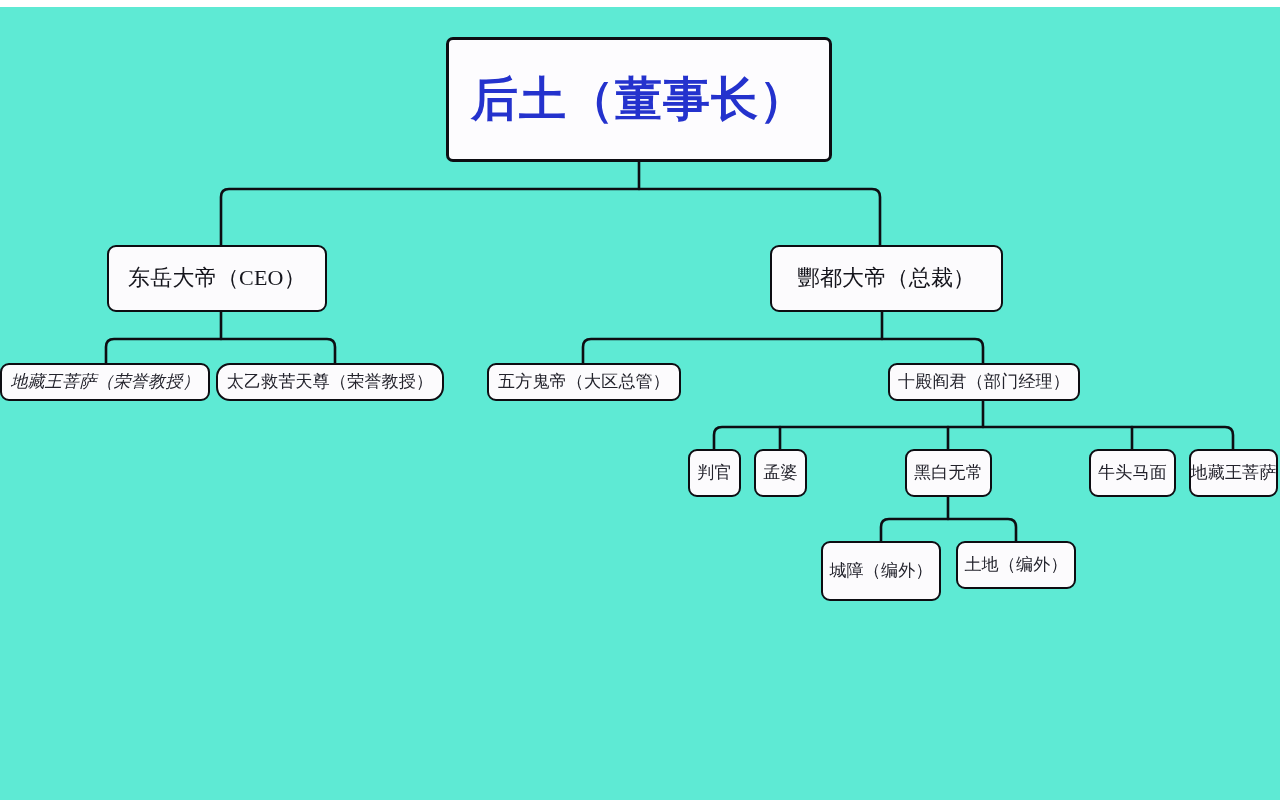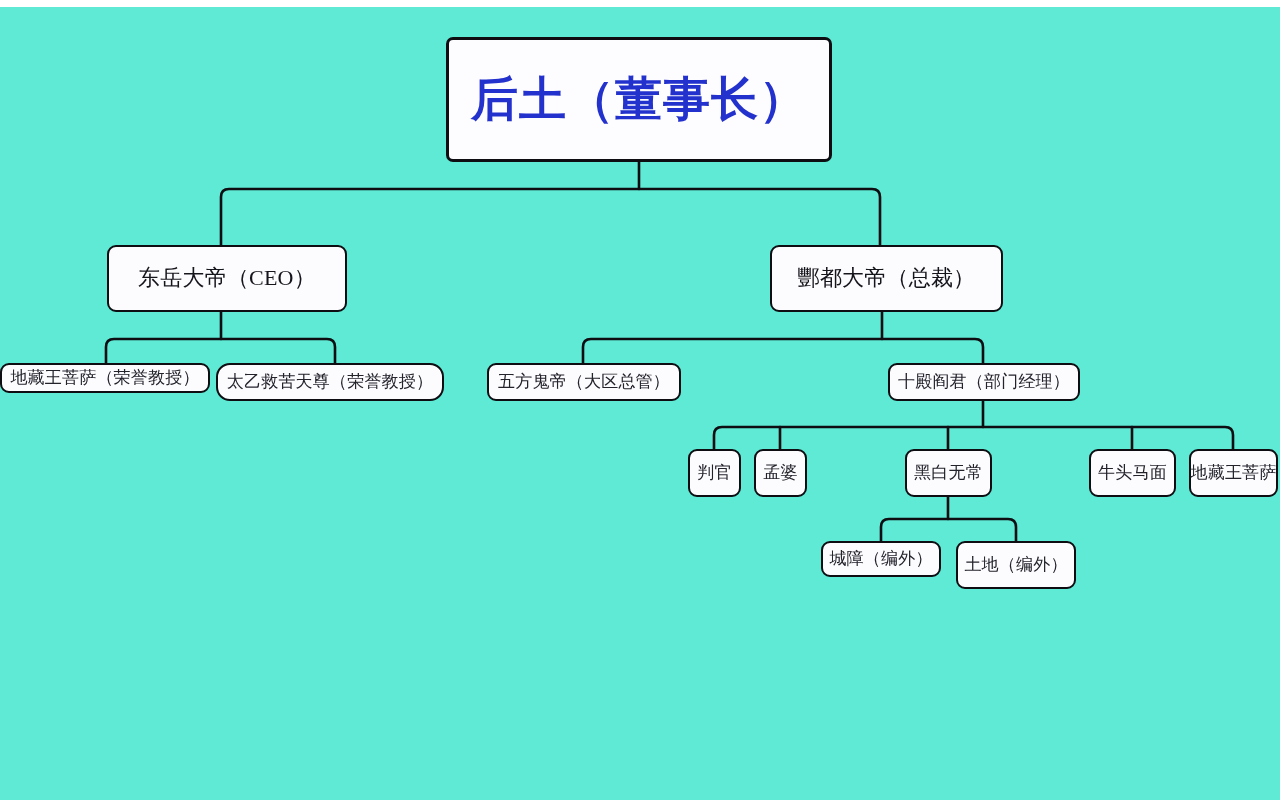--- a/index.html
+++ b/index.html
@@ -87,29 +87,29 @@
 
       <path d="M 948 490 L 948 512"></path>
       <path d="M 881 534 L 881 520 Q 881 512 889 512 L 1008 512 Q 1016 512 1016 520 L 1016 534"></path>
     </g>
   </svg>
 
   <div class="node root lvl1" style="left:446px; top:30px; width:386px; height:125px;">
     <span class="node-label">后土（董事长）</span>
   </div>
 
-  <div class="node lvl2" style="left:107px; top:238px; width:240px; height:67px;">
+  <div class="node lvl2" style="left:107px; top:238px; width:220px; height:67px;">
     <span class="node-label">东岳大帝（CEO）</span>
   </div>
 
   <div class="node lvl2" style="left:770px; top:238px; width:233px; height:67px;">
     <span class="node-label">酆都大帝（总裁）</span>
   </div>
 
-  <div class="node lvl3 soft" style="left:0px; top:356px; width:210px; height:30px;">
+  <div class="node lvl3 soft" style="left:0px; top:356px; width:210px; height:38px;font-style:italic;">
     <span class="node-label">地藏王菩萨（荣誉教授）</span>
   </div>
 
   <div class="node lvl3 soft" style="left:216px; top:356px; width:228px; height:38px;border-radius:14px;">
     <span class="node-label">太乙救苦天尊（荣誉教授）</span>
   </div>
 
   <div class="node lvl3 soft" style="left:487px; top:356px; width:194px; height:38px;">
     <span class="node-label">五方鬼帝（大区总管）</span>
   </div>
@@ -131,21 +131,21 @@
   </div>
 
   <div class="node lvl4 soft" style="left:905px; top:442px; width:87px; height:48px;">
     <span class="node-label">黑白无常</span>
   </div>
 
   <div class="node lvl4 soft" style="left:1189px; top:442px; width:89px; height:48px;">
     <span class="node-label">地藏王菩萨</span>
   </div>
 
-  <div class="node lvl5 soft" style="left:821px; top:534px; width:120px; height:36px;align-items:center;">
+  <div class="node lvl5 soft" style="left:821px; top:534px; width:120px; height:60px;align-items:center;">
     <span class="node-label">城障（编外）</span>
   </div>
 
   <div class="node lvl5 soft" style="left:956px; top:534px; width:120px; height:48px;">
     <span class="node-label">土地（编外）</span>
   </div>
 
 </div>
 
 </body></html>

